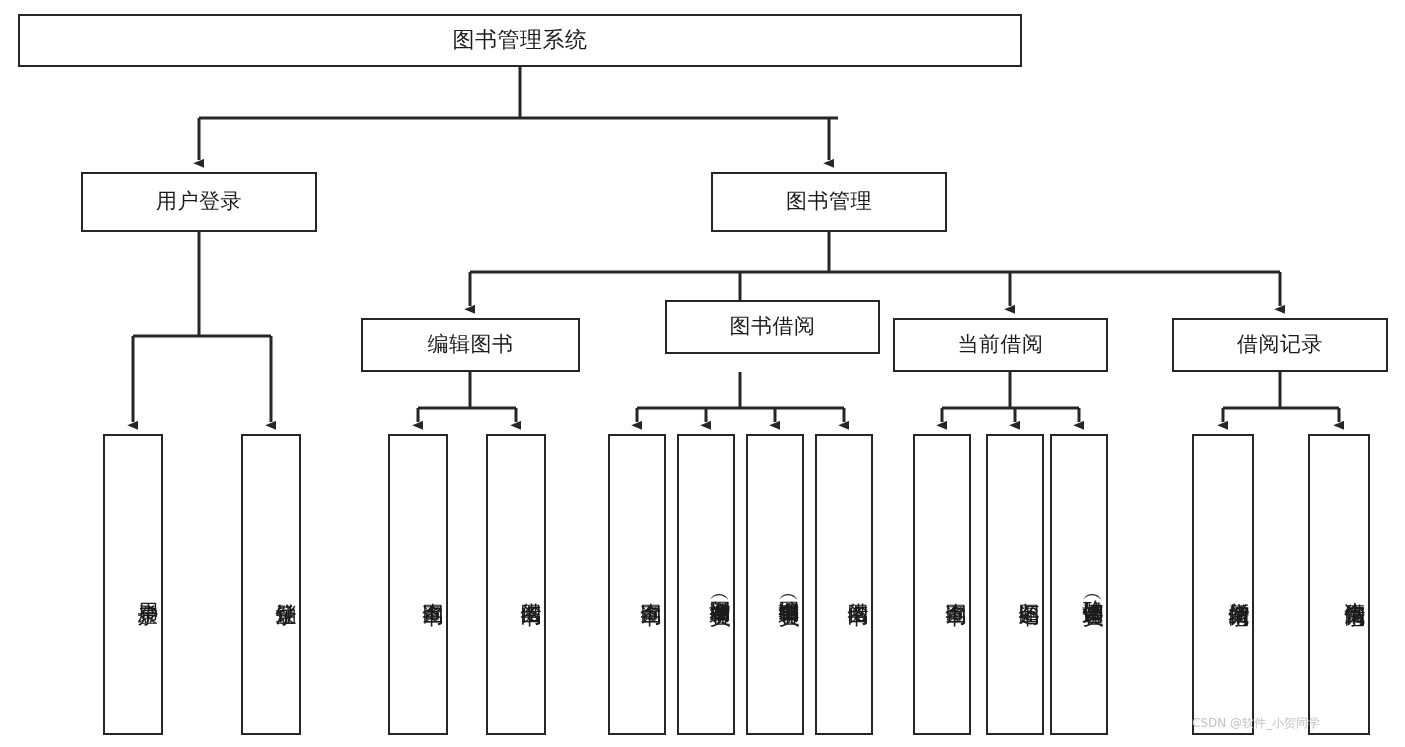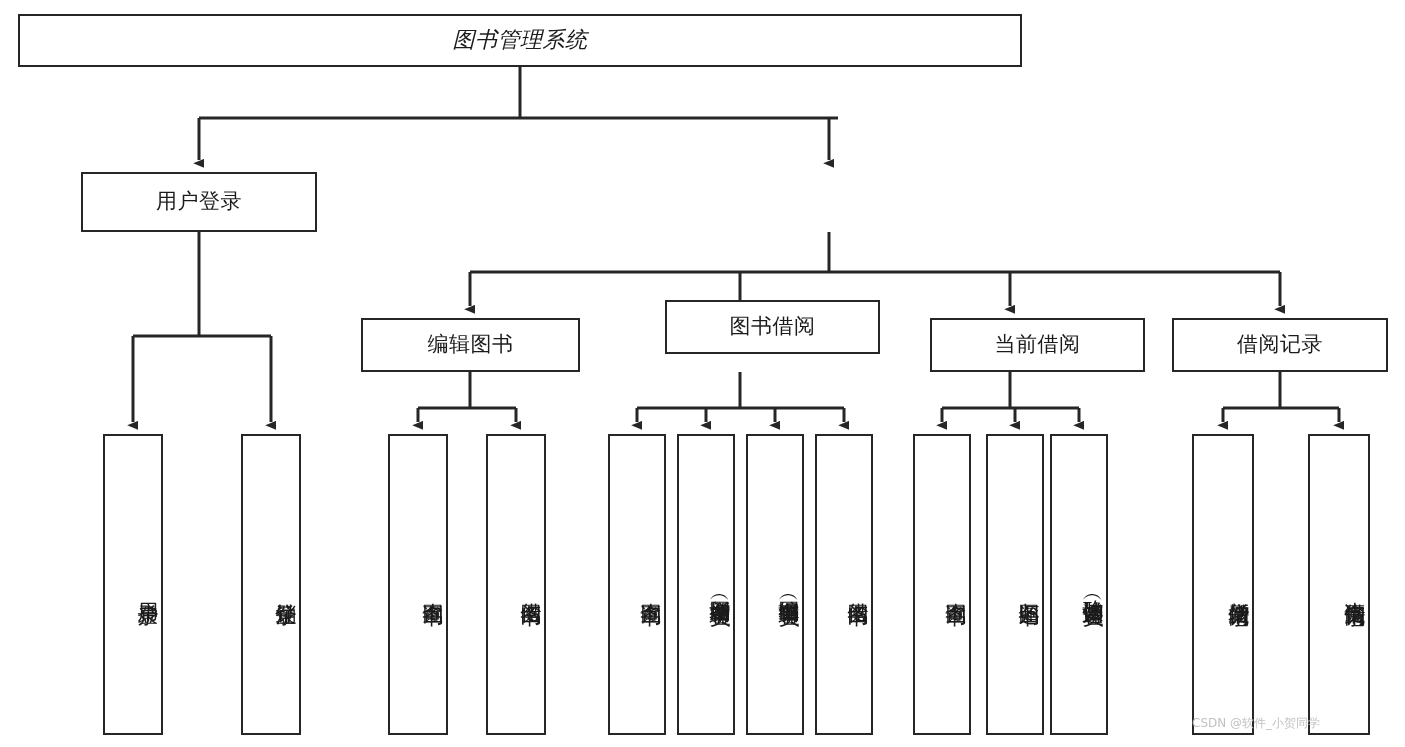--- a/index.html
+++ b/index.html
@@ -36,21 +36,20 @@
     z-index: 2;
   }
   .node.horizontal {
     font-size: 21px;
     line-height: 1.2;
     color: #1b1b1b;
     letter-spacing: 0.5px;
   }
   .node.root {
     font-size: 22px;
-    font-style: italic;
   }
   .node.vertical {
     writing-mode: vertical-rl;
     text-orientation: upright;
     font-size: 21px;
     line-height: 1.25;
     color: #1b1b1b;
     padding-top: 6px;
     letter-spacing: 1px;
     align-items: flex-start;
@@ -131,28 +130,31 @@
     </g>
   </svg>
 
   <div class="node horizontal root" style="left:18px; top:14px; width:1004px; height:53px;">
     <span class="lbl">图书管理系统</span>
   </div>
 
   <div class="node horizontal" style="left:81px; top:172px; width:236px; height:60px;">
     <span class="lbl">用户登录</span>
   </div>
+  <div class="node horizontal" style="left:711px; top:172px; width:236px; height:60px;">
+    <span class="lbl">图书管理</span>
+  </div>
 
   <div class="node horizontal" style="left:361px; top:318px; width:219px; height:54px;">
     <span class="lbl">编辑图书</span>
   </div>
   <div class="node horizontal" style="left:633px; top:300px; width:215px; height:54px;margin-left:32px;">
     <span class="lbl">图书借阅</span>
   </div>
-  <div class="node horizontal" style="left:930px; top:318px; width:215px; height:54px;">
+  <div class="node horizontal" style="left:893px; top:318px; width:215px; height:54px;">
     <span class="lbl">当前借阅</span>
   </div>
   <div class="node horizontal" style="left:1172px; top:318px; width:216px; height:54px;">
     <span class="lbl">借阅记录</span>
   </div>
 
   <div class="node vertical" style="left:103px; top:434px; width:60px; height:301px;">
     <span class="lbl">用户登录</span>
   </div>
   <div class="node vertical" style="left:241px; top:434px; width:60px; height:301px;">

